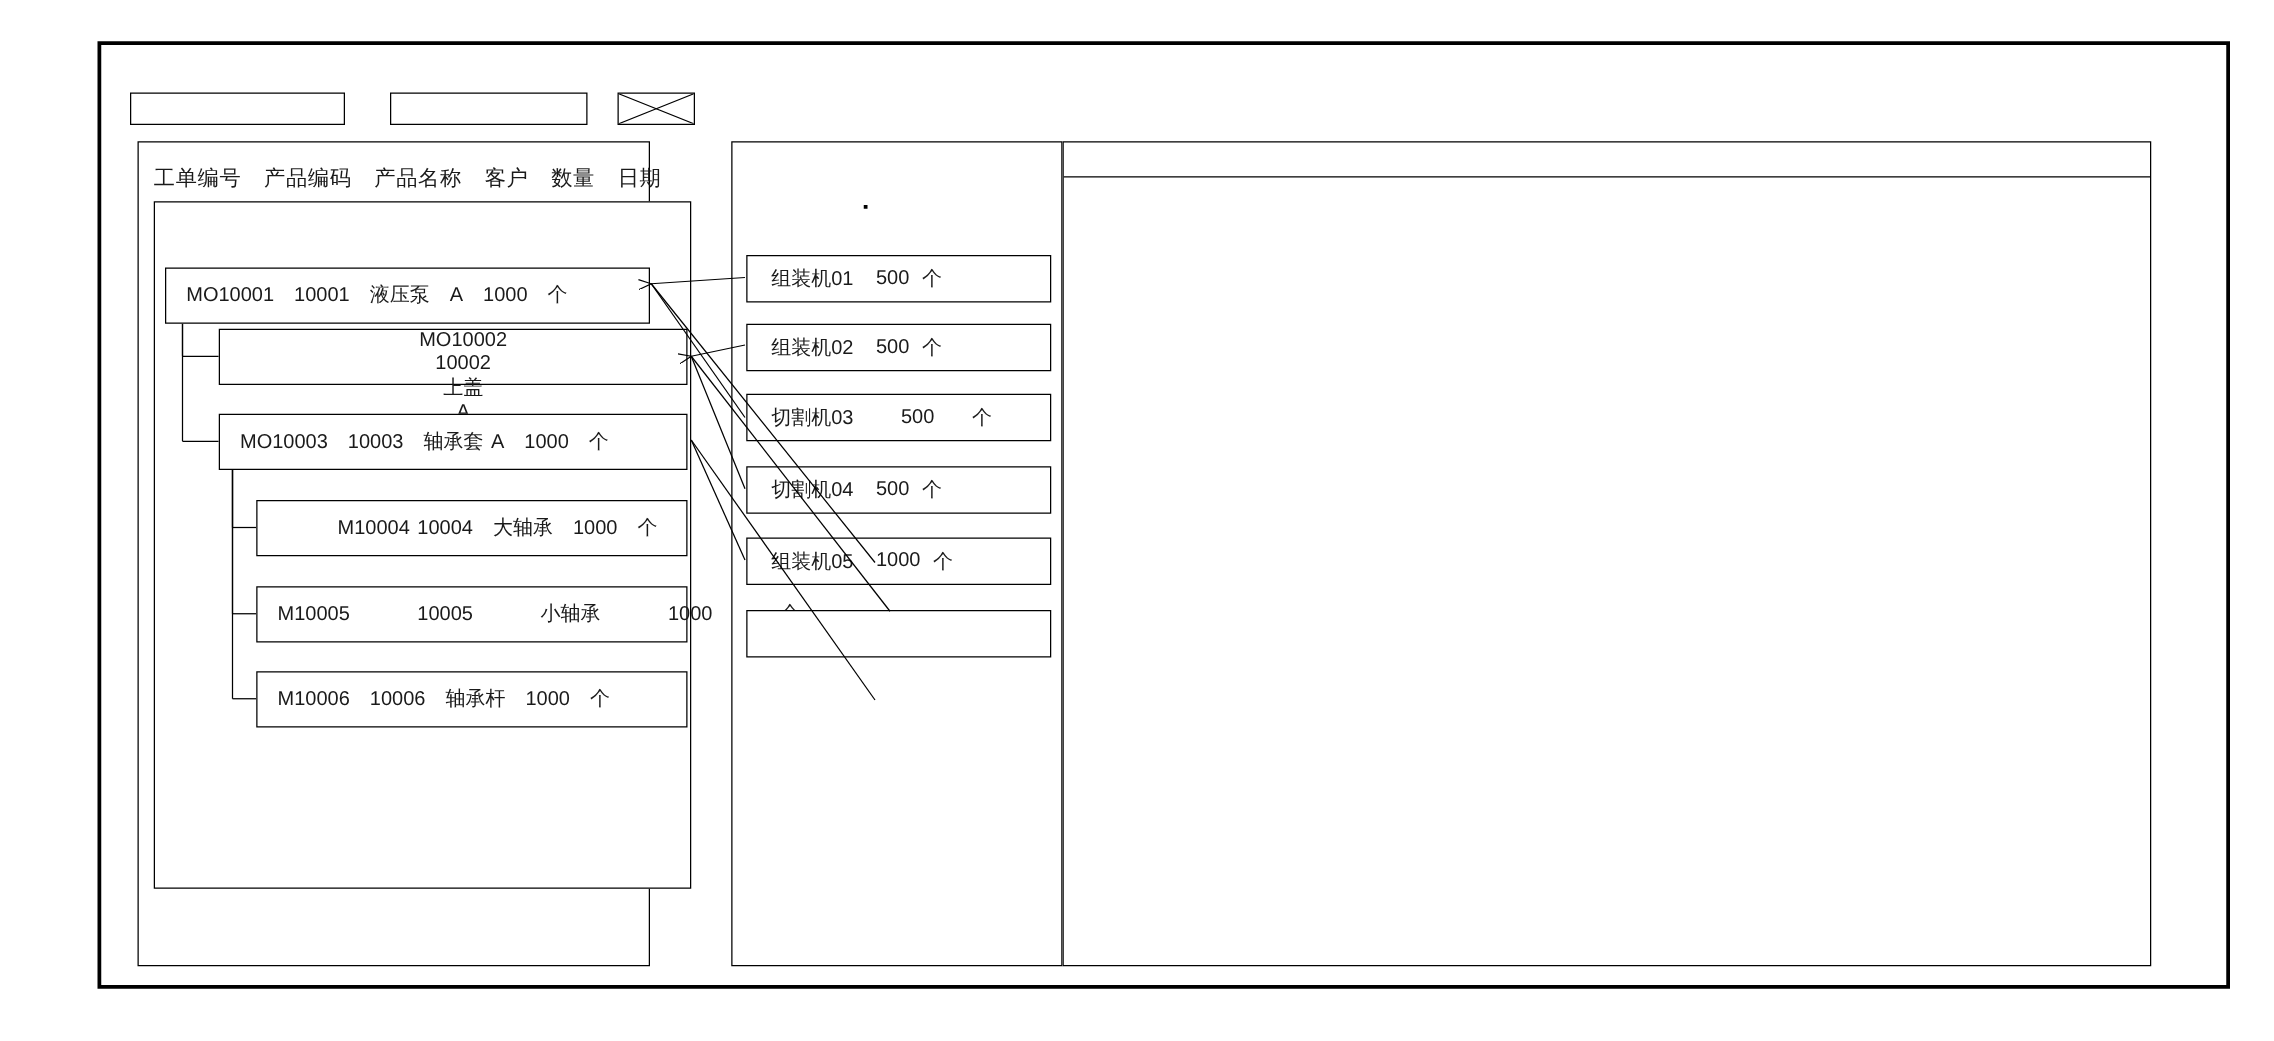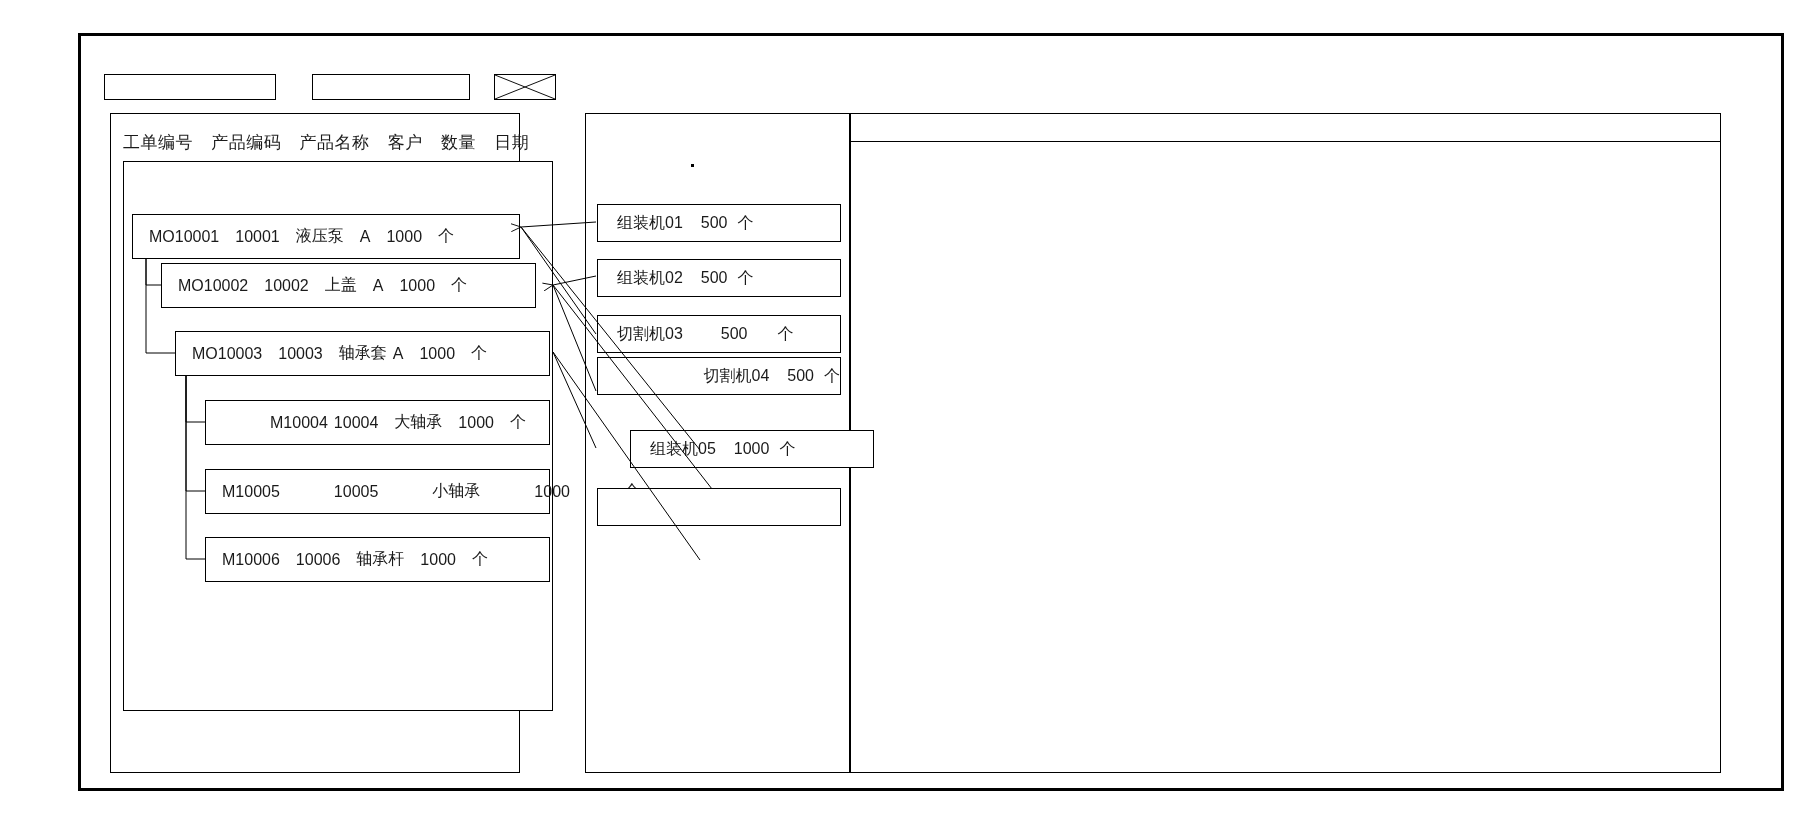--- a/index.html
+++ b/index.html
@@ -88,21 +88,21 @@
     box-sizing: border-box;
     background: #ffffff;
     display: flex;
     align-items: center;
     font-size: 16px;
     white-space: nowrap;
     z-index: 3;
   }
   .node .cell { display: inline-block; }
   .node-lvl0 { left: 8px;  top: 32px;  width: 388px; height: 45px; margin-top: 20px; }
-  .node-lvl1 { left: 37px; top: 101px; width: 375px; height: 45px; }
+  .node-lvl1 { left: 51px; top: 101px; width: 375px; height: 45px; flex-direction: column; }
   .node-lvl2 { left: 51px; top: 169px; width: 375px; height: 45px; }
   .node-lvl3 { left: 81px; top: 238px; width: 345px; height: 45px; padding-left: 48px; }
   .node-lvl4 { left: 81px; top: 307px; width: 345px; height: 45px; gap: 38px; }
   .node-lvl5 { left: 81px; top: 375px; width: 345px; height: 45px; }
 
   .node .pad { padding-left: 16px; }
 
   
   #tree-lines {
     position: absolute;
@@ -145,22 +145,22 @@
     white-space: nowrap;
     z-index: 3;
     padding-left: 15px;
   }
   .mc-box .mc-name { padding-left: 4px; }
   .mc-box .mc-qty  { padding-left: 18px; }
   .mc-box .mc-unit { padding-left: 10px; }
   .mc-0 { top: 90px;  }
   .mc-1 { top: 145px; }
   .mc-2 { top: 201px; gap: 20px; }
-  .mc-3 { top: 243px; justify-content: flex-end; }
-  .mc-4 { top: 316px; margin-left: 33px; }
+  .mc-3 { top: 259px; }
+  .mc-4 { top: 316px; }
   .mc-5 { top: 374px; }
 
   
   #right-panel {
     position: absolute;
     left: 850px;
     top: 113px;
     width: 871px;
     height: 660px;
     border: 1px solid #000000;

